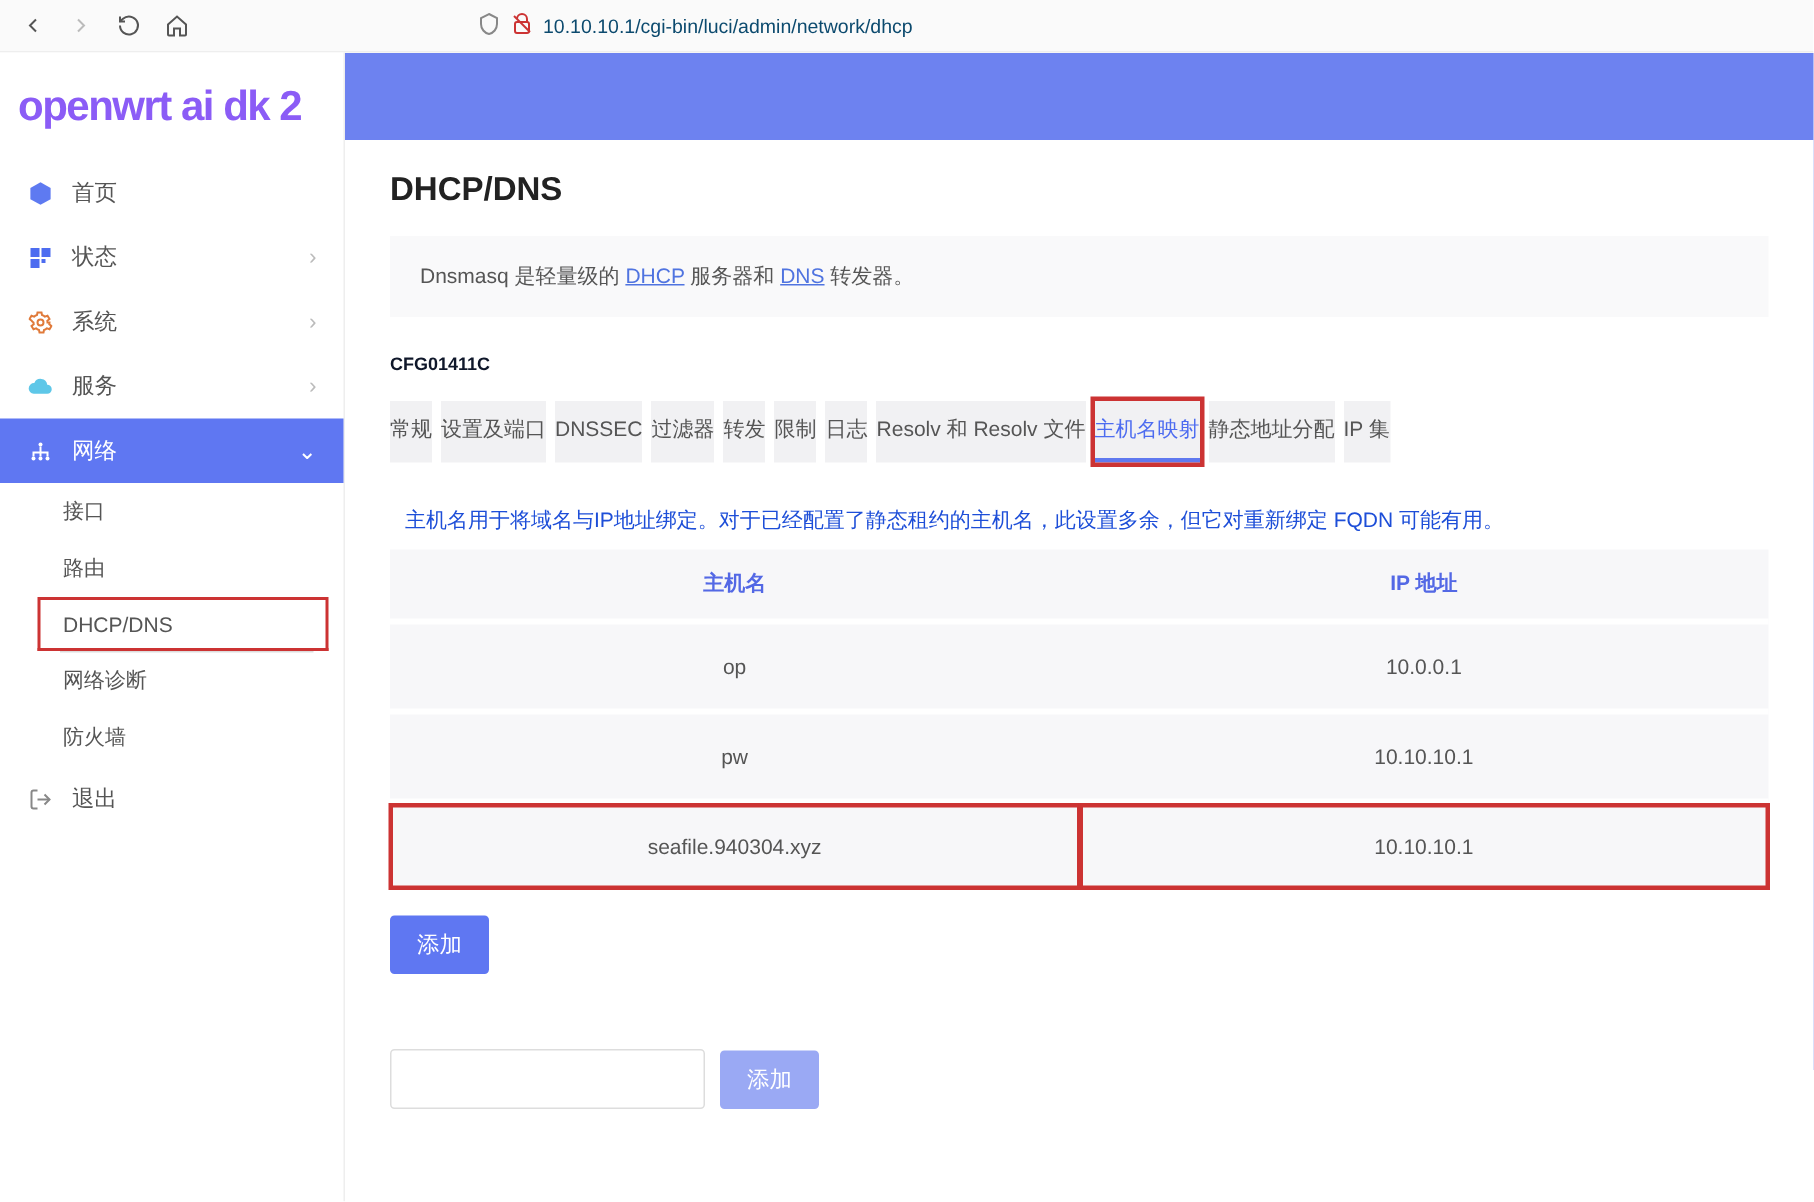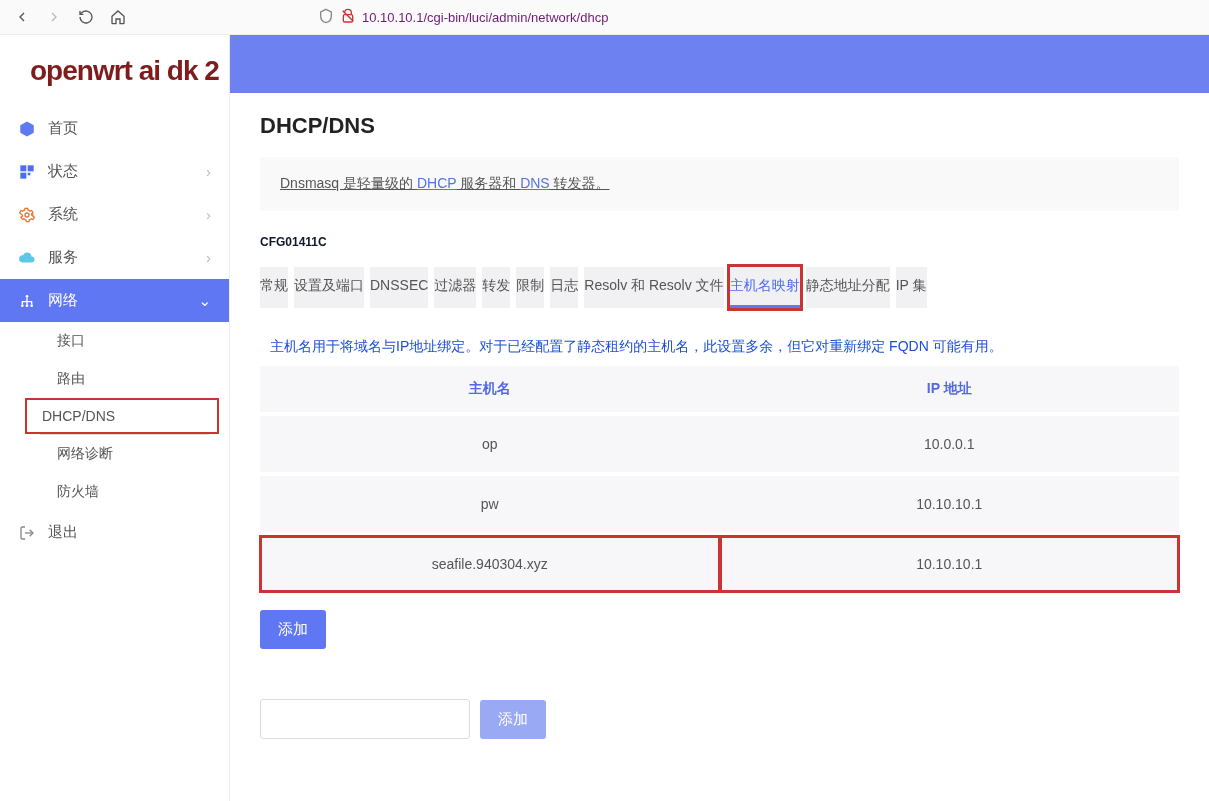--- a/index.html
+++ b/index.html
@@ -1,36 +1,36 @@
 <!DOCTYPE html>
 <html><head>
 <meta charset="utf-8">
 <style>
 * { box-sizing: border-box; margin: 0; padding: 0; }
 body { font-family: -apple-system, BlinkMacSystemFont, "Segoe UI", Arial, sans-serif; font-size: 14px; color: #333; background: #fff; width: 1209px; height: 801px; overflow: hidden; }
 .browser-bar { height: 35px; display: flex; align-items: center; padding: 0 10px; gap: 8px; border-bottom: 1px solid #eee; background: #fafafa; }
 .browser-btn { width: 24px; height: 24px; display: flex; align-items: center; justify-content: center; color: #555; cursor: pointer; }
-.url-area { flex: 1; display: flex; align-items: center; gap: 6px; margin-left: 180px; color: #701a75; font-size: 13px; }
+.url-area { flex: 1; display: flex; align-items: center; gap: 6px; margin-left: 180px; color: #0c4a6e; font-size: 13px; }
 .app { display: flex; height: 766px; }
 .sidebar { width: 230px; background: #fff; border-right: 1px solid #eee; padding-top: 20px; }
-.logo { font-family: Arial, sans-serif; font-size: 28px; font-weight: 700; color: #7f1d1d; padding: 0 20px 20px 30px; letter-spacing: -1px; white-space: nowrap; overflow: hidden; }
+.logo { font-family: Arial, sans-serif; font-size: 28px; font-weight: 700; color: #8b5cf6; padding: 0 20px 20px 12px; letter-spacing: -1px; white-space: nowrap; overflow: hidden; }
 .menu-item { display: flex; align-items: center; padding: 12px 18px; color: #555; cursor: pointer; font-size: 15px; gap: 12px; position: relative; }
 .menu-item .chev { margin-left: auto; color: #bbb; }
 .menu-item.active { background: #5f77f2; color: #fff; text-align: center; }
 .menu-item.active .chev { color: #fff; }
 .submenu { padding-left: 0; }
-.submenu .sub-item { padding: 10px 18px 10px 42px; color: #555; cursor: pointer; font-size: 14px; margin-left: 15px; }
+.submenu .sub-item { padding: 10px 18px 10px 42px; color: #555; cursor: pointer; font-size: 14px; }
 .submenu .sub-item.current { border: 2px solid #c33; margin: 0 10px 0 25px; padding: 8px 10px 8px 15px; border-bottom-width: 0; position: relative; }
 .submenu .sub-item.current::after { content: ""; position: absolute; left: -2px; right: -2px; bottom: -2px; height: 2px; background: #c33; }
 .submenu .sub-item.current { border-bottom: 2px solid #c33; }
 .content-wrap { flex: 1; background: #6d82f0; padding: 0; overflow-y: auto; }
 .banner-spacer { height: 58px; }
 .panel { background: #fff; margin: 0 0 0 0; padding: 20px 30px 30px 30px; min-height: 720px; }
 .page-title { font-size: 22px; font-weight: 700; color: #222; }
-.desc-box { background: #f9f9fa; padding: 18px 20px; margin-top: 18px; color: #555; font-size: 14px; text-decoration: underline; }
+.desc-box { background: #f9f9fa; padding: 18px 20px; margin-top: 18px; color: #555; font-size: 14px; }
 .desc-box a { color: #5074e0; text-decoration: underline; }
 .section-title { font-size: 12px; font-weight: 700; margin-top: 24px; color: #0f172a; }
 .tabs { display: flex; flex-wrap: wrap; gap: 6px; margin-top: 18px; }
 .tab { background: #f1f1f3; color: #555; padding: 10px 0; font-size: 14px; cursor: pointer; white-space: nowrap; }
 .tab.active { color: #4d6cf0; border-bottom: 3px solid #6079ef; }
 .tab.highlight-box { outline: 3px solid #c33; outline-offset: 0; }
 .helptext { color: #1d4ed8; font-size: 14px; margin: 30px 0 10px 10px; }
 .tbl { width: 100%; border-collapse: collapse; margin-top: 6px; }
 .tbl th { background: #f7f7f9; color: #5368e5; font-weight: 600; padding: 14px 10px; text-align: center; font-size: 14px; }
 .tbl td { background: #f7f7f9; padding: 20px 10px; text-align: center; color: #555; font-size: 14px; border-top: 4px solid #fff; }

